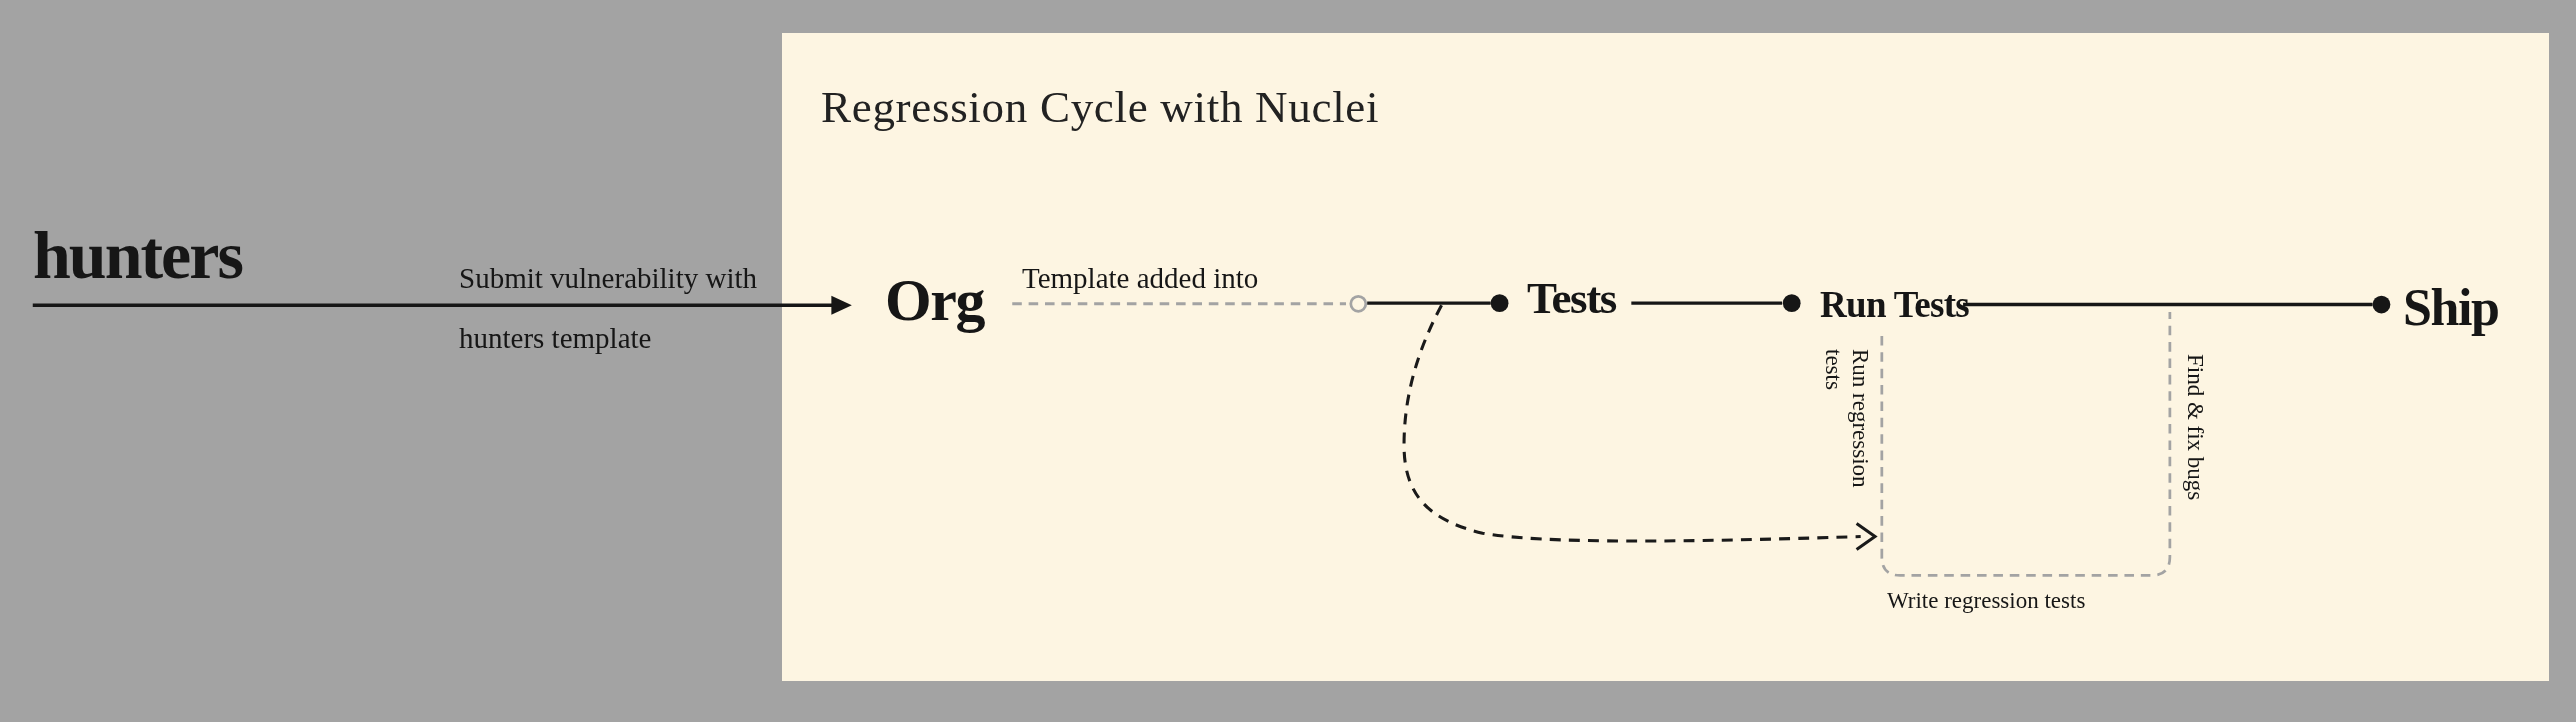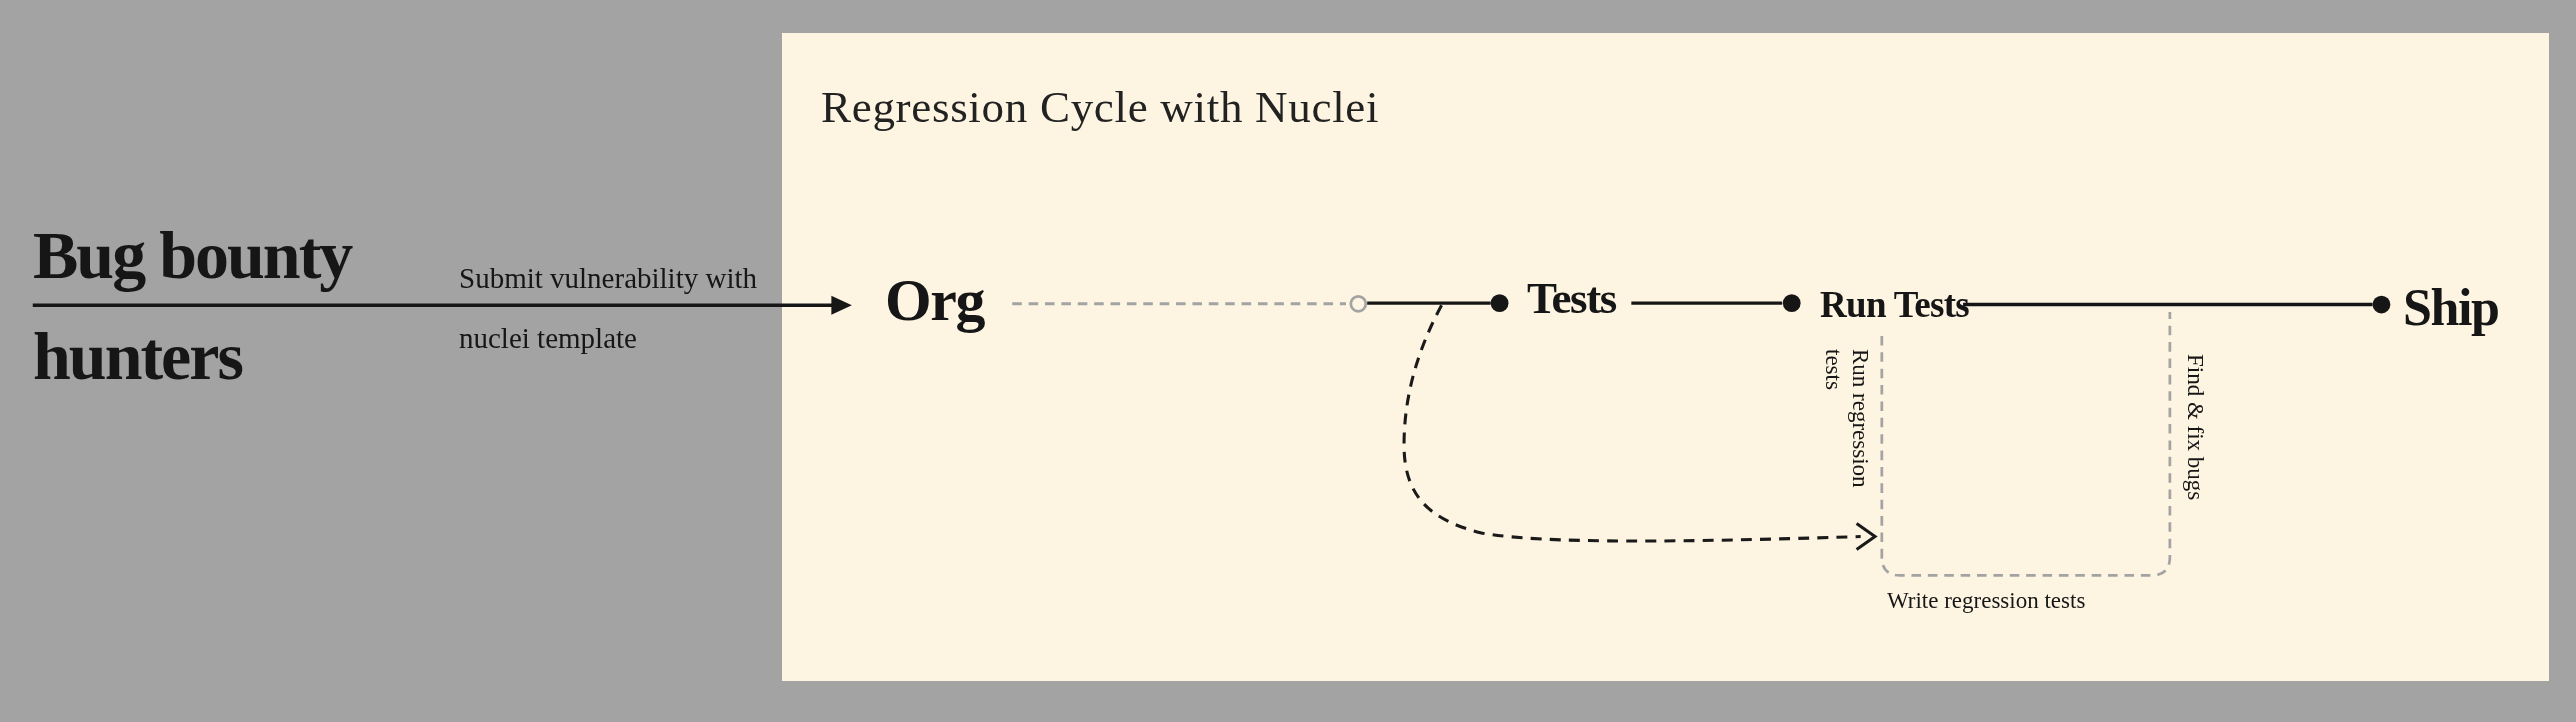--- a/index.html
+++ b/index.html
@@ -75,32 +75,32 @@
 
     <path d="M 2757 492 L 2757 816 Q 2757 843 2784 843 L 3152 843 Q 3179 843 3179 816 L 3179 457" fill="none" stroke="#A3A3A3" stroke-width="4" stroke-dasharray="14 10"></path>
 
     <path d="M 2112 447 C 2074 518 2057 585 2057 652 C 2057 724 2092 762 2172 781 C 2262 797 2470 794 2726 786" fill="none" stroke="#1a1a1a" stroke-width="4.5" stroke-dasharray="16 12"></path>
     <polyline points="2720,767 2747,786 2720,805" fill="none" stroke="#1a1a1a" stroke-width="4.5"></polyline>
   </svg>
 
   <div class="label title">Regression Cycle with Nuclei</div>
 
   <div class="label actor">
-    <div>Bug bounty</div>
     <div>hunters</div>
   </div>
 
   <div class="label arrow-label">
     <div>Submit vulnerability with</div>
-    <div>nuclei template</div>
+    <div>hunters template</div>
   </div>
 
   <div class="label org">Org</div>
 
   <div class="label template-label">
+    <div>Template added into</div>
   </div>
 
   <div class="label build">Tests</div>
 
   <div class="label run-tests">Run Tests</div>
 
   <div class="label ship">Ship</div>
 
   <div class="vlabel v-run">
     <div>Run regression</div>

